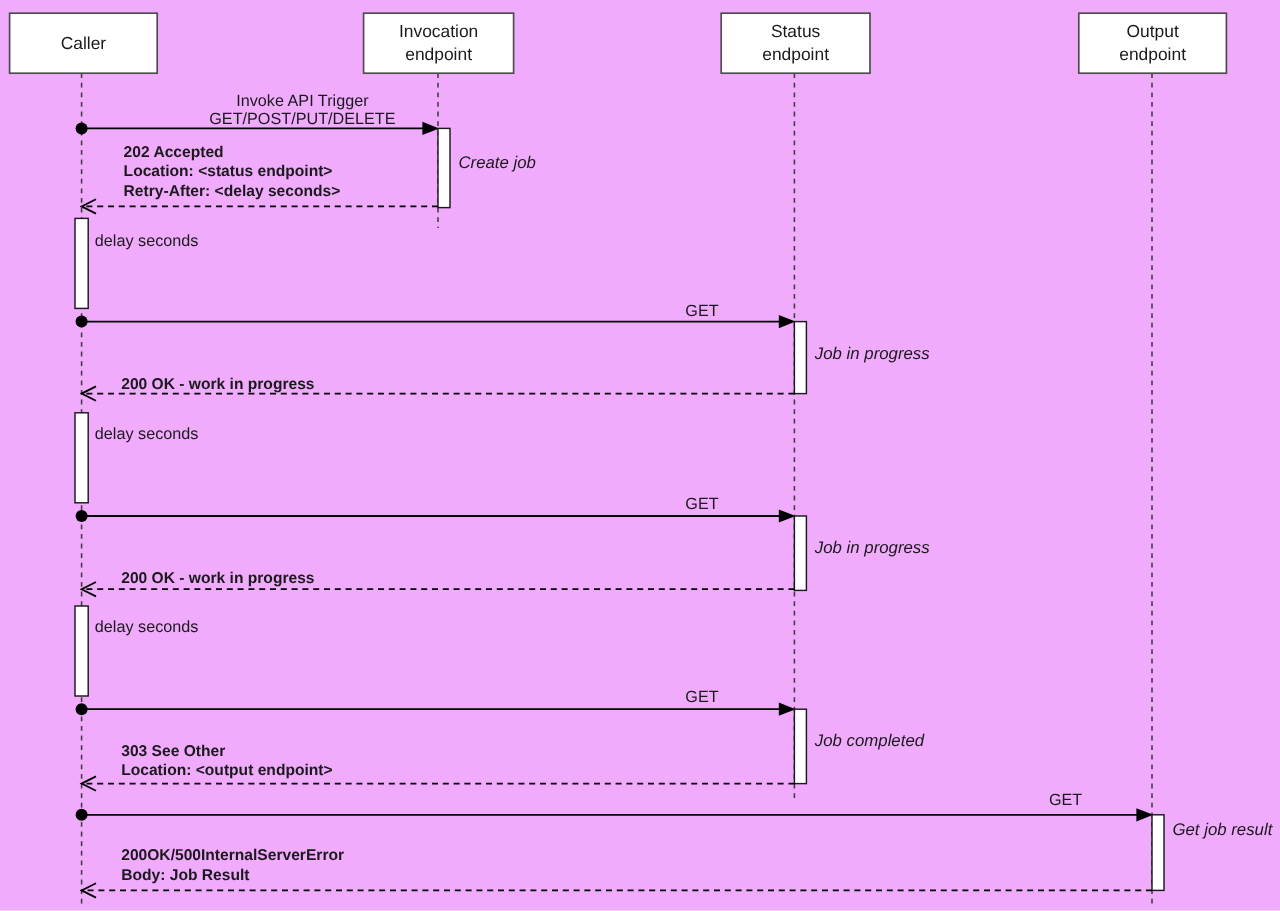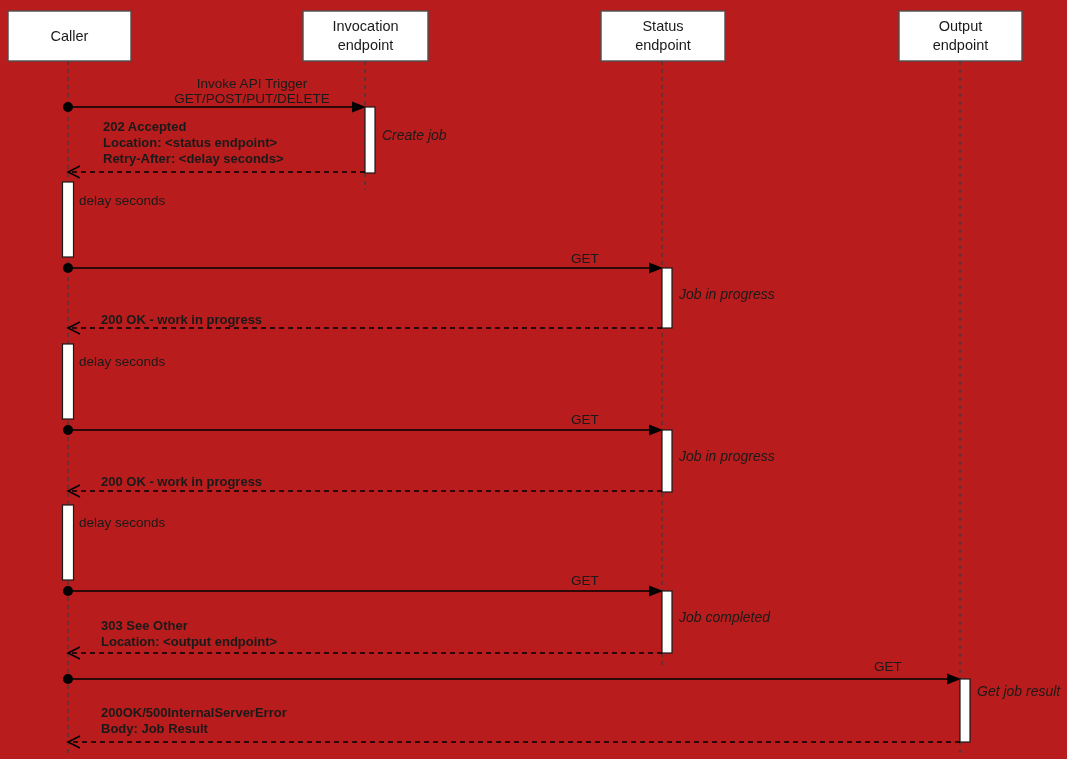--- a/index.html
+++ b/index.html
@@ -10,21 +10,21 @@
   body {
     font-family: "Liberation Sans", sans-serif;
     width: 1067px;
     height: 759px;
     overflow: hidden;
   }
   #diagram-root {
     position: relative;
     width: 1067px;
     height: 759px;
-    background: #b91c1c;
+    background: #f0abfc;
   }
   svg.diagram-canvas {
     position: absolute;
     left: 0;
     top: 0;
     width: 1067px;
     height: 759px;
   }
   .participant-box {
     fill: #ffffff;

